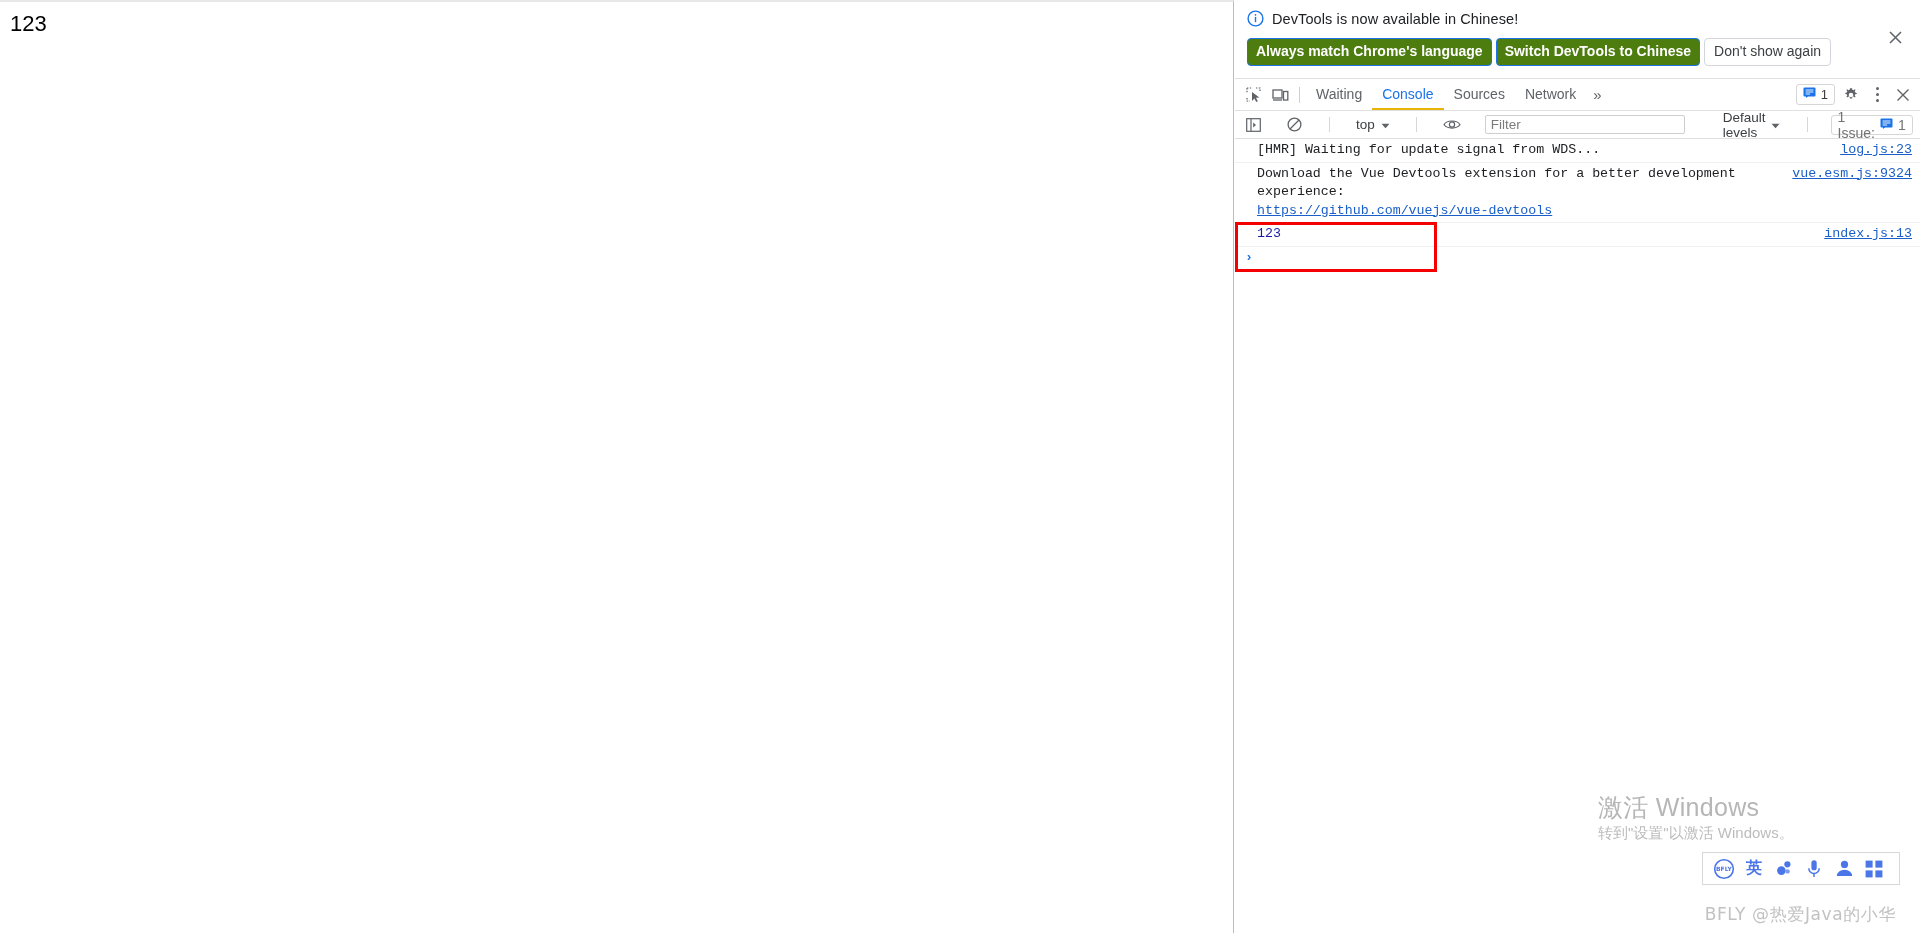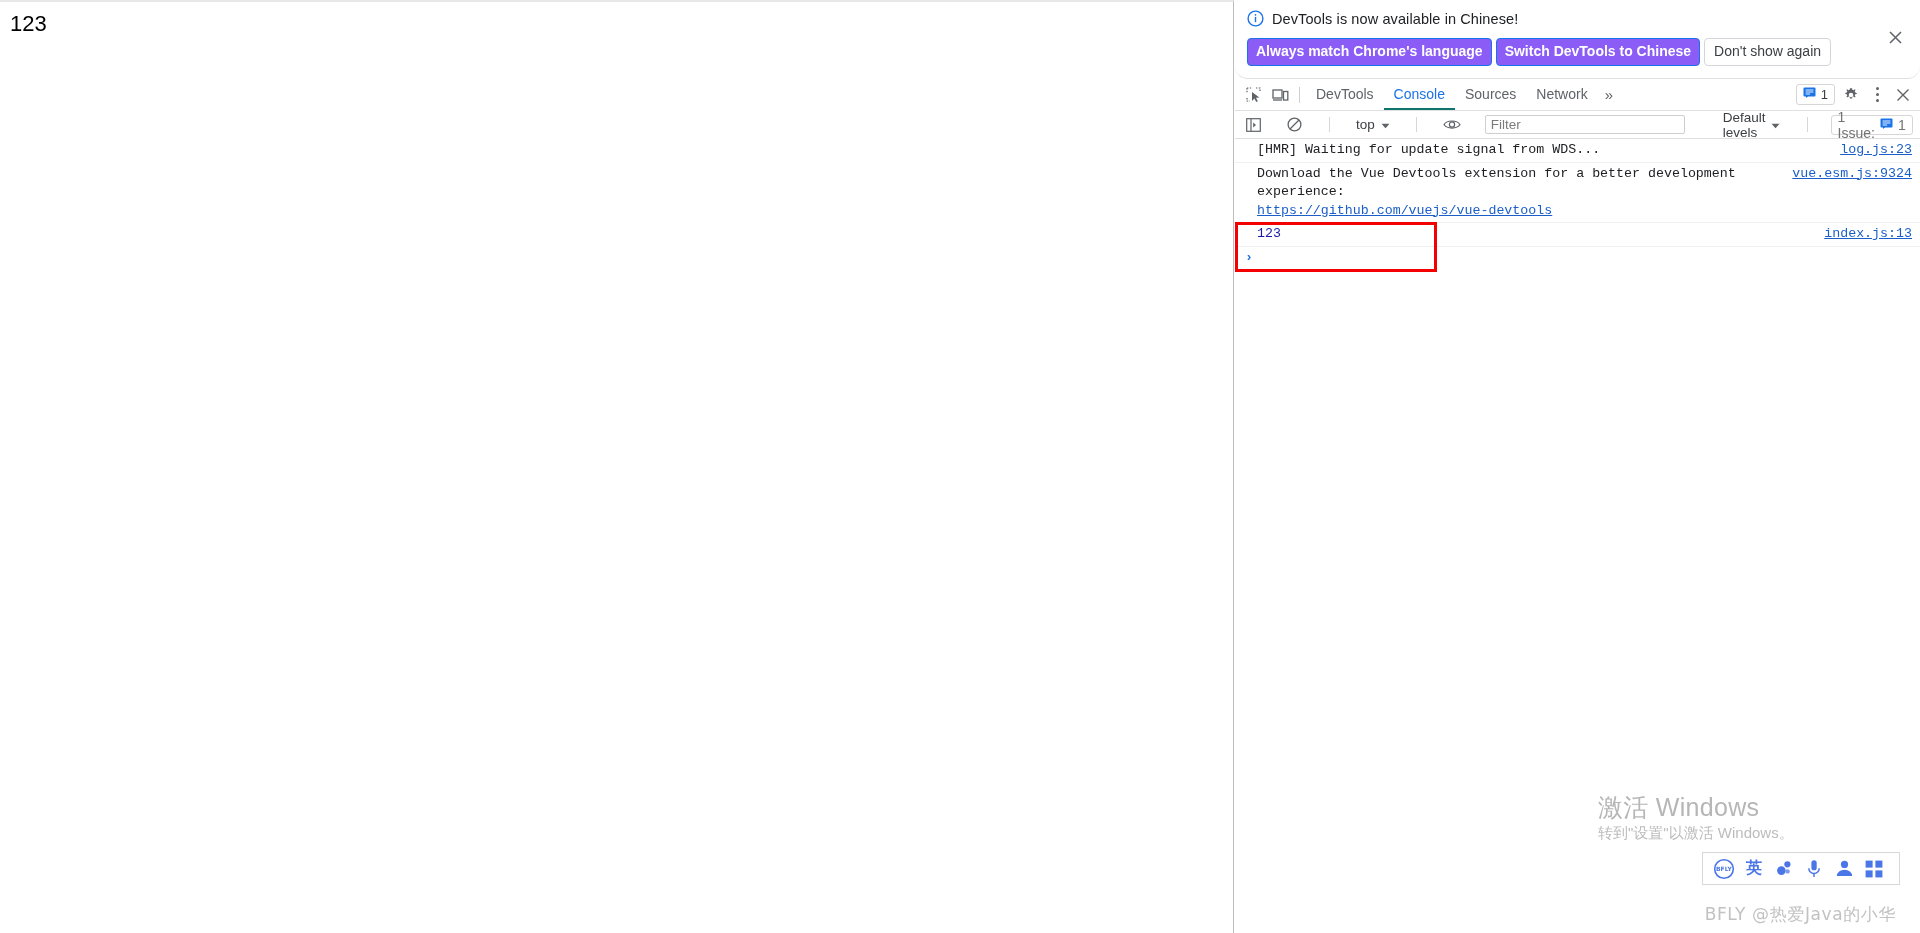--- a/index.html
+++ b/index.html
@@ -49,21 +49,20 @@
     font-family: "Liberation Sans", sans-serif;
   }
 
   
   #locale-banner {
     position: relative;
     padding: 10px 12px 12px 12px;
     border-bottom: 1px solid #e0e0e0;
     background: #ffffff;
     flex: 0 0 auto;
-    border-radius: 13px;
   }
   .banner-row1 {
     display: flex;
     align-items: center;
     gap: 8px;
     margin-bottom: 11px;
   }
   .info-icon {
     width: 17px; height: 17px;
     flex: 0 0 auto;
@@ -74,21 +73,21 @@
     font-size: 14.5px;
     color: #202124;
     letter-spacing: .1px;
   }
   .banner-row2 {
     display: flex;
     align-items: center;
     gap: 4px;
   }
   .btn-primary {
-    background: #8b5cf6;
+    background: #4d7c0f;
     color: #ffffff;
     border: 1px solid #1a73e8;
     border-radius: 4px;
     font-size: 14px;
     font-weight: bold;
     padding: 4px 8px 5px 8px;
     line-height: 17px;
     cursor: pointer;
     white-space: nowrap;
     font-family: "Liberation Sans", sans-serif;
@@ -143,21 +142,21 @@
     font-size: 14px;
     color: #5f6368;
     padding: 0 10px;
     height: 31px;
     line-height: 31px;
     cursor: pointer;
     white-space: nowrap;
   }
   .tab.active {
     color: #1a73e8;
-    border-bottom: 2px solid #0f766e;
+    border-bottom: 2px solid #eab308;
     height: 31px;
   }
   .tab-more {
     font-size: 15px;
     color: #5f6368;
     padding: 0 7px;
     cursor: pointer;
     line-height: 31px;
   }
   .tb-spacer { flex: 1 1 auto; }
@@ -413,21 +412,21 @@
         </svg>
       </div>
       <div class="tb-icon">
         <svg width="17" height="16" viewBox="0 0 17 16">
           <rect x="1" y="3" width="9" height="8" fill="none" stroke="#5f6368" stroke-width="1.3"></rect>
           <path d="M1 13 h9" stroke="#5f6368" stroke-width="1.3"></path>
           <rect x="11.5" y="4.5" width="4.3" height="8.5" fill="none" stroke="#5f6368" stroke-width="1.3"></rect>
         </svg>
       </div>
       <div class="tb-sep"></div>
-      <div class="tab">DevTools</div>
+      <div class="tab">Waiting</div>
       <div class="tab active">Console</div>
       <div class="tab">Sources</div>
       <div class="tab">Network</div>
       <div class="tab-more">»</div>
       <div class="tb-spacer"></div>
       <div id="issues-pill">
         <span>
           <svg width="13" height="12" viewBox="0 0 13 12">
             <rect x="0.5" y="0.5" width="12" height="9" rx="1" fill="#1a73e8"></rect>
             <path d="M3 11 L3 8.5 L6 8.5 Z" fill="#1a73e8"></path>

